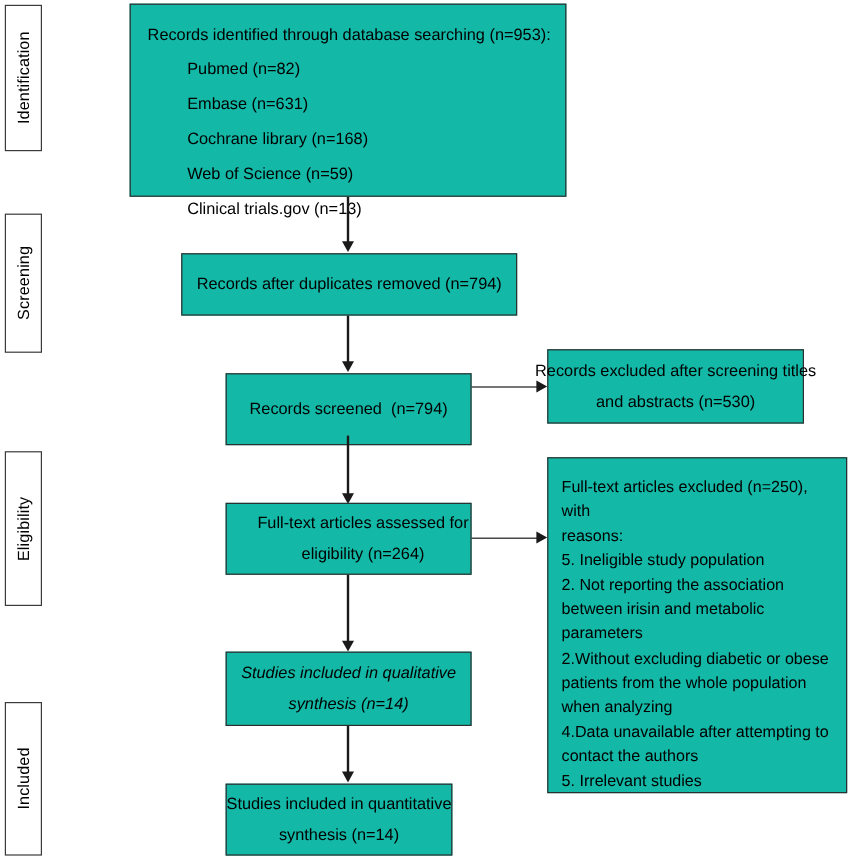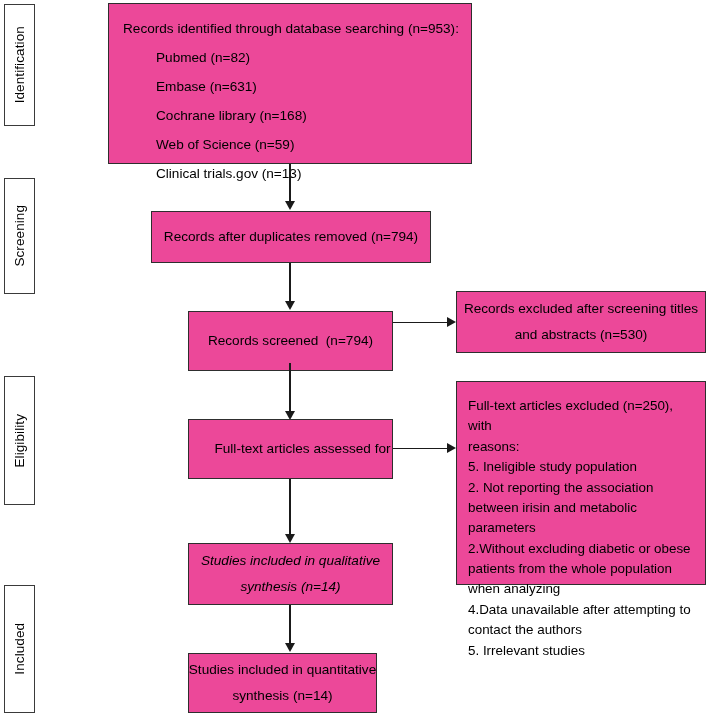--- a/index.html
+++ b/index.html
@@ -24,21 +24,21 @@
     white-space:nowrap;
     font-size:13.5px;
     letter-spacing:.1px;
     line-height:1;
   }
 
   
   .box{
     position:absolute;
     border:1.3px solid #2e2e2e;
-    background:#ec4899;
+    background:#14b8a6;
     box-sizing:border-box;
     font-size:13.6px;
     line-height:1.95;
   }
   .box.center{
     display:flex;flex-direction:column;
     align-items:center;justify-content:center;
     text-align:center;
   }
   .box.left{
@@ -121,36 +121,37 @@
   <div class="conn vline" style="left:289px;top:263px;height:39px;"></div>
   <div class="arrow-down" style="left:284.5px;top:301px;"></div>
 
   <div class="box center" id="box-screened" style="left:188px;top:311px;width:205px;height:60px;">
     <span class="ln">Records screened  (n=794)</span>
   </div>
 
   <div class="conn hline" style="left:393px;top:321.5px;width:56px;"></div>
   <div class="arrow-right" style="left:447px;top:317px;"></div>
 
-  <div class="box center" id="box-excluded-screening" style="left:456px;top:291px;width:250px;height:62px;align-items:center;">
+  <div class="box center" id="box-excluded-screening" style="left:456px;top:291px;width:214px;height:62px;align-items:center;">
     <span class="ln">Records excluded after screening titles</span>
     <span class="ln">and abstracts (n=530)</span>
   </div>
 
   <div class="conn vline" style="left:289px;top:363px;height:49px;"></div>
   <div class="arrow-down" style="left:284.5px;top:411px;"></div>
 
   <div class="box center" id="box-fulltext" style="left:188px;top:419px;width:205px;height:60px;padding-left:24px;">
     <span class="ln">Full-text articles assessed for</span>
+    <span class="ln">eligibility (n=264)</span>
   </div>
 
   <div class="conn hline" style="left:393px;top:447.5px;width:56px;"></div>
   <div class="arrow-right" style="left:447px;top:443px;"></div>
 
-  <div class="box left wrap" id="box-reasons" style="left:456px;top:381px;width:250px;height:204px;justify-content:space-between;">
+  <div class="box left wrap" id="box-reasons" style="left:456px;top:381px;width:250px;height:280px;justify-content:space-between;">
     <span class="ln">Full-text articles excluded (n=250), with</span>
     <span class="ln">reasons:</span>
     <span class="gap"></span>
     <span class="ln">5. Ineligible study population</span>
     <span class="ln">2. Not reporting the association</span>
     <span class="ln">between irisin and metabolic</span>
     <span class="ln">parameters</span>
     <span class="ln">2.Without excluding diabetic or obese</span>
     <span class="ln">patients from the whole population</span>
     <span class="ln">when analyzing</span>

